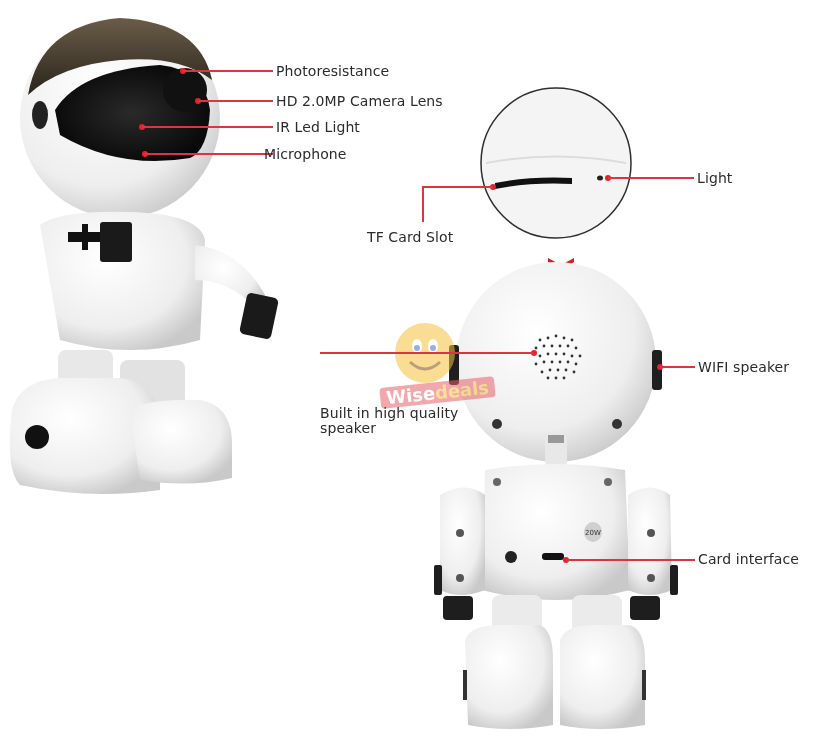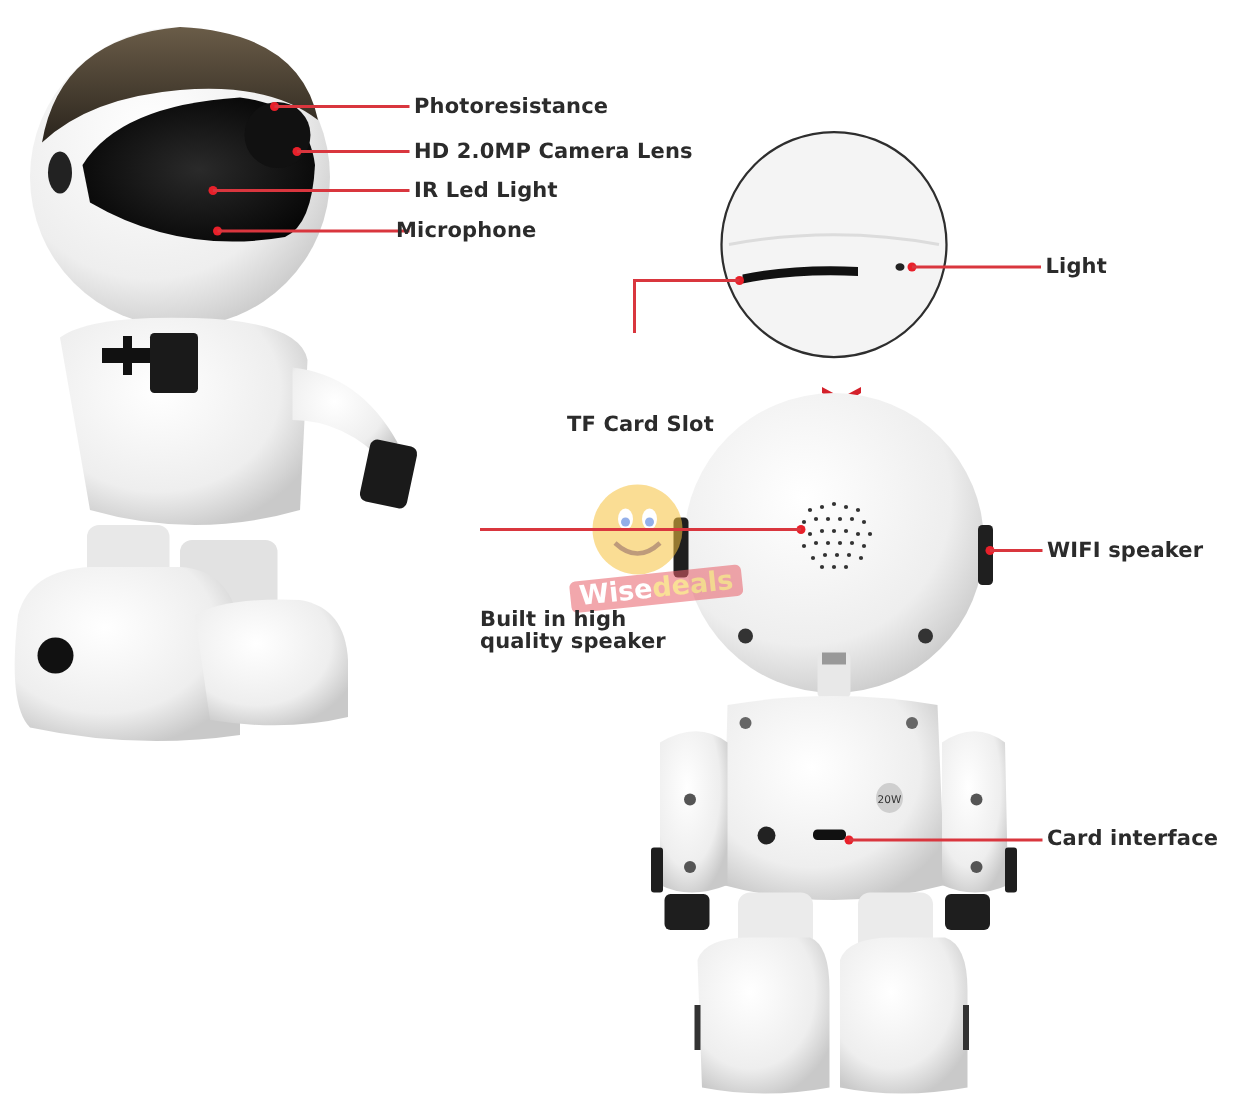--- a/index.html
+++ b/index.html
@@ -1,18 +1,18 @@
 <!DOCTYPE html>
 <html><head>
 <meta charset="utf-8">
 <style>
   html, body { margin: 0; padding: 0; background: #ffffff; }
   body { width: 828px; height: 744px; position: relative; overflow: hidden; font-family: "DejaVu Sans", sans-serif; }
   .stage { position: absolute; left: 0; top: 0; width: 828px; height: 744px; }
-  .label { position: absolute; color: #2b2b2b; font-size: 14px; font-weight: bold; letter-spacing: 0.1px; white-space: nowrap; line-height: 16px; }
+  .label { position: absolute; color: #2b2b2b; font-size: 14px; font-weight: normal; letter-spacing: 0.1px; white-space: nowrap; line-height: 16px; }
   .label.two { white-space: normal; width: 140px; line-height: 15px; margin-top: 45px; }
   .leader { position: absolute; background: #d9363e; height: 1.5px; }
   .vleader { position: absolute; background: #d9363e; width: 1.5px; }
   .dot { position: absolute; width: 6px; height: 6px; border-radius: 50%; background: #e8202a; margin-left: -3px; margin-top: -3px; }
   svg.robot { position: absolute; left: 0; top: 0; }
   .watermark { position: absolute; left: 360px; top: 318px; width: 130px; height: 100px; opacity: 0.55; }
   .wm-text { position: absolute; left: 20px; top: 64px; font-size: 18px; font-weight: bold; color: #ffffff; background: #e8606a; padding: 0 6px; border-radius: 4px; transform: rotate(-6deg); }
   .wm-text .accent { color: #f5c542; }
 </style>
 </head>
@@ -179,21 +179,21 @@
 
   <div>
     <span class="dot" style="left:608px;top:178px;"></span>
     <div class="leader" style="left:608px;top:177px;width:86px;"></div>
     <div class="label" style="left:697px;top:170px;">Light</div>
   </div>
   <div>
     <span class="dot" style="left:493px;top:187px;"></span>
     <div class="leader" style="left:423px;top:186px;width:70px;"></div>
     <div class="vleader" style="left:422px;top:186px;height:36px;"></div>
-    <div class="label" style="left:378px;top:229px;margin-top:46px;">TF Card Slot</div>
+    <div class="label" style="left:367px;top:229px;">TF Card Slot</div>
   </div>
 
   <div>
     <span class="dot" style="left:534px;top:353px;"></span>
     <div class="leader" style="left:320px;top:352px;width:214px;"></div>
     <div class="label two" style="left:320px;top:361px;">Built in high quality speaker</div>
   </div>
   <div>
     <span class="dot" style="left:660px;top:367px;"></span>
     <div class="leader" style="left:660px;top:366px;width:35px;"></div>

